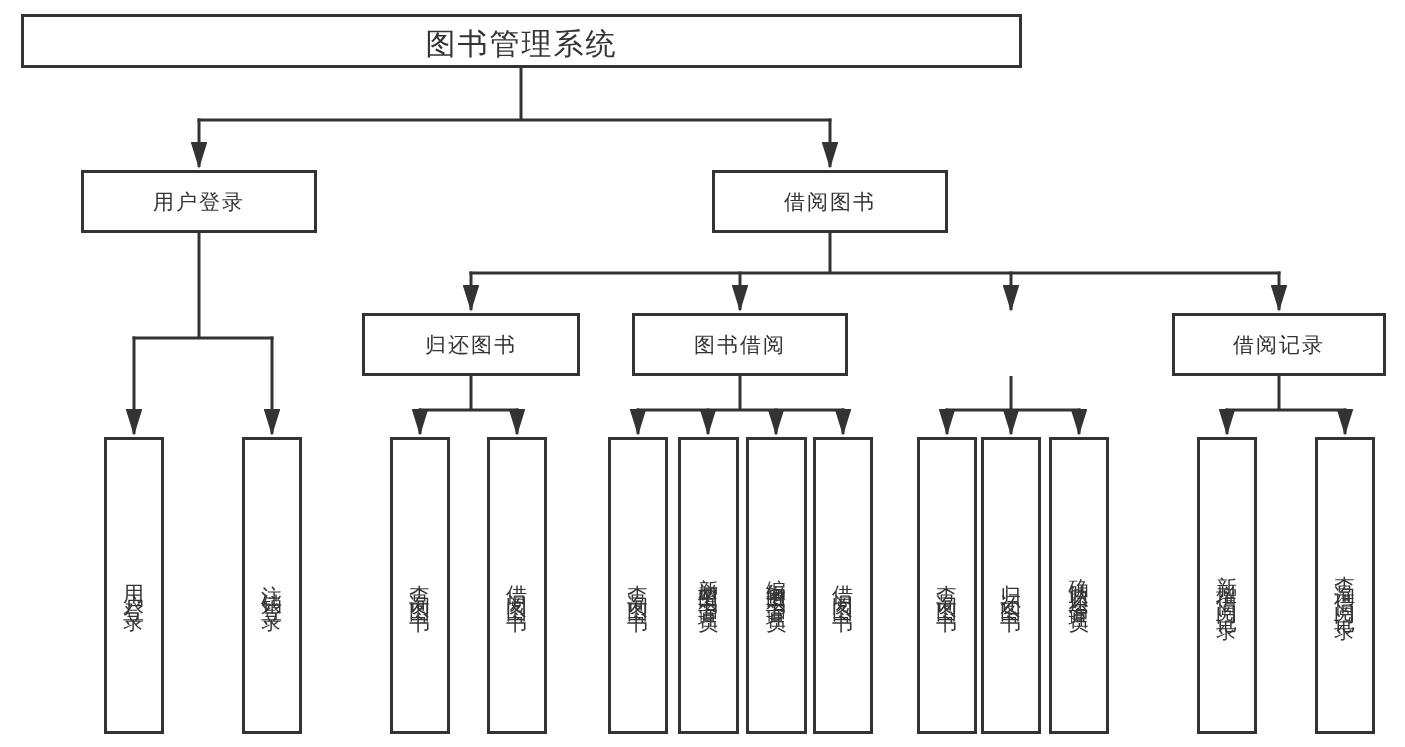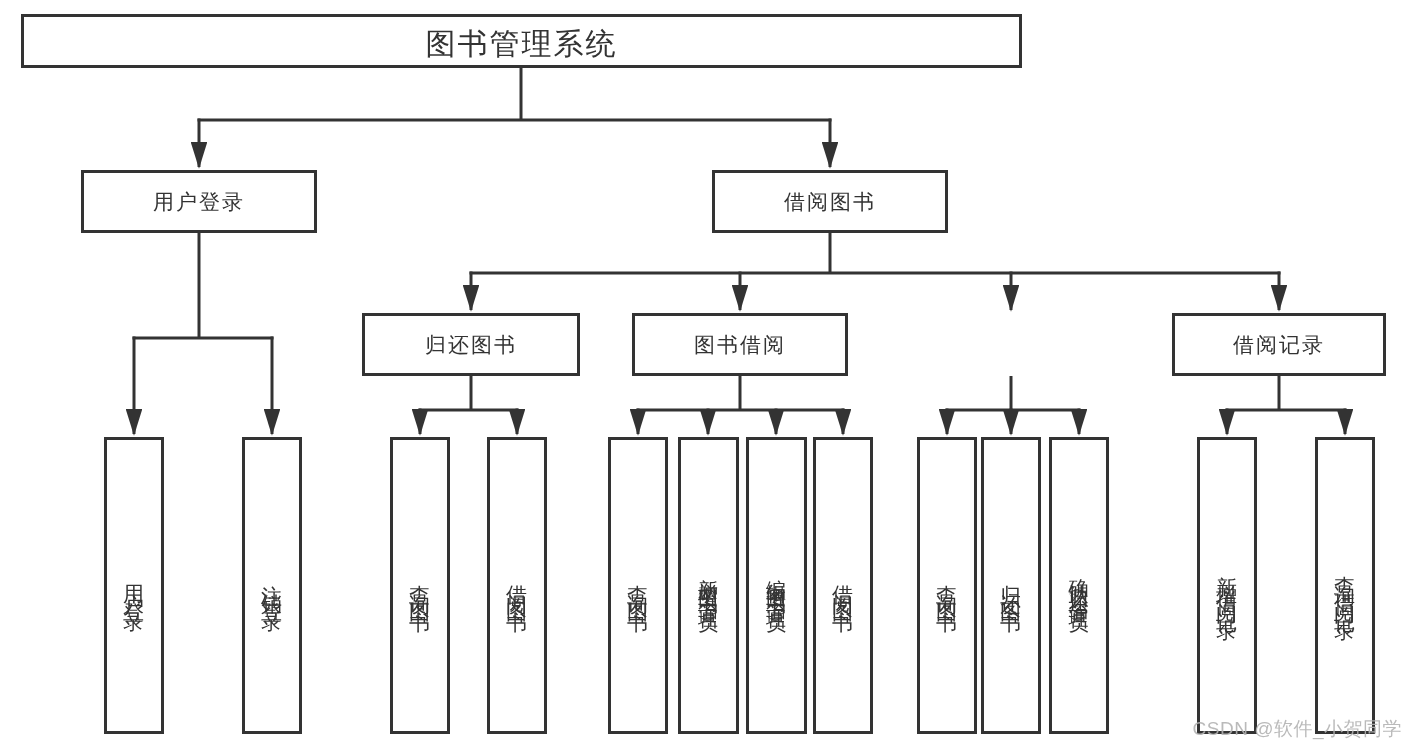--- a/index.html
+++ b/index.html
@@ -194,15 +194,14 @@
     <span class="v-label">确认归还（管理员）</span>
   </div>
 
   <div class="node v-node" style="left:1197px; top:437px; width:60px; height:297px;">
     <span class="v-label">新增借阅记录</span>
   </div>
   <div class="node v-node" style="left:1315px; top:437px; width:60px; height:297px;">
     <span class="v-label">查询借阅记录</span>
   </div>
 
-  <div class="watermark">CSDN @软件_小贺同学</div>
 
 </div>
 
 </body></html>

